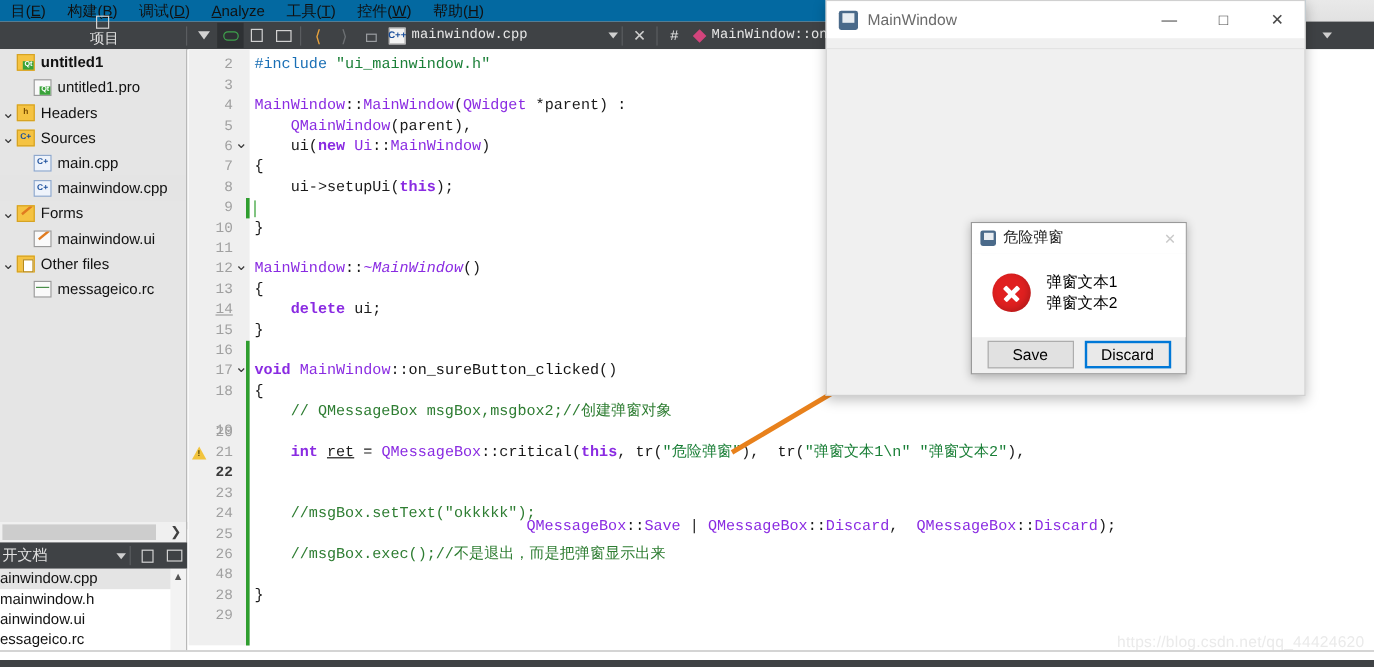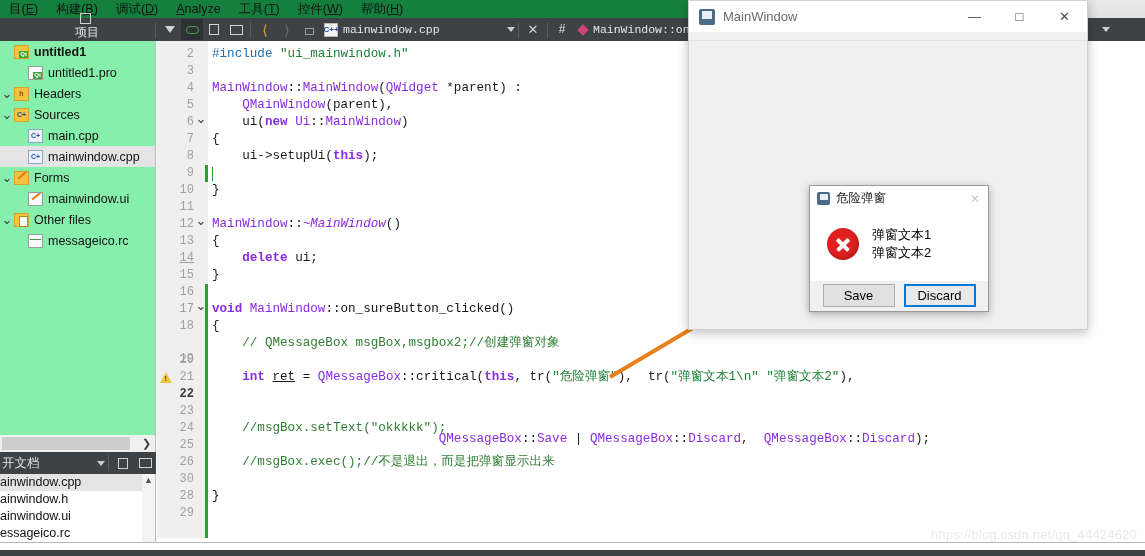--- a/index.html
+++ b/index.html
@@ -8,21 +8,21 @@
     overflow: hidden;
     background: #ffffff;
     font-family: "Liberation Sans", sans-serif;
     font-size: 12px;
   }
   #root { position: relative; width: 1145px; height: 556px; }
 
   
   .menubar {
     position: absolute; left: 0; top: 0; width: 1145px; height: 18px;
-    background: #15803d; color: #111;
+    background: #0369a1; color: #111;
     display: flex; align-items: center;
     font-size: 12.5px;
     white-space: nowrap;
   }
   .menubar .mi { padding: 0 9px; line-height: 18px; }
   .menubar .mi u { text-decoration: underline; }
 
   
   .toolbar {
     position: absolute; left: 0; top: 18px; width: 1145px; height: 23px;
@@ -59,21 +59,21 @@
   .ic-split { width: 10px; height: 11px; border: 1.4px solid #d2d2d2; }
   .ic-mini { width: 13px; height: 10px; border: 1.4px solid #d2d2d2; }
   .ic-lock { width: 9px; height: 7px; border: 1.5px solid #9a9da0; margin-top: 3px; }
   .cppbadge { width: 14px; height: 14px; background: #f3f3f3; border: 1px solid #b9b9b9;
               color: #1b4f9c; font-size: 8px; font-weight: bold; display: flex;
               align-items: center; justify-content: center; }
 
   
   .sidebar {
     position: absolute; left: 0; top: 41px; width: 156px; height: 400px;
-    background: #86efac;
+    background: #e5e5e5;
     border-right: 1px solid #b8b8b8;
     overflow: hidden;
   }
   .tree-row { display: flex; align-items: center; height: 21px; font-size: 12.5px;
               color: #111; white-space: nowrap; }
   .tree-row.sel { background: #e4e4e4; }
   .tw { width: 14px; display:flex; align-items:center; justify-content:center;
         color: #3a3a3a; font-size: 10px; }
   .ticon { width: 15px; height: 14px; margin-right: 5px; flex: none;
            display: flex; align-items: center; justify-content: center;
@@ -362,21 +362,21 @@
       </span>
     <span class="tbtn">
         <span class="ic-mini"></span>
       </span>
   </div>
   <div class="doclist" id="doclist">
     <div class="doc-vscroll">
       <div class="up">▲</div>
     </div>
   <div class="doc-row sel">ainwindow.cpp</div>
-      <div class="doc-row">ainwindow.h</div>
+      <div class="doc-row">mainwindow.h</div>
       <div class="doc-row">ainwindow.ui</div>
       <div class="doc-row">essageico.rc</div>
     </div>
 
   <div class="editor">
     <div class="gutter" id="gutter">
         <div class="lnum" style="top: 5px;">2</div>
         <div class="lnum" style="top: 22px;">3</div>
         <div class="lnum" style="top: 39px;">4</div>
         <div class="lnum" style="top: 56px;">5</div>
@@ -398,21 +398,21 @@
         <div class="lnum" style="top: 277px;">18</div>
         <div class="lnum" style="top: 310px;">19</div>
         <div class="lnum" style="top: 311px;">20</div>
         <div class="lnum" style="top: 328px;">21</div>
         <div class="warnico" style="top: 331px;"></div>
         <div class="lnum cur" style="top: 345px;">22</div>
         <div class="lnum" style="top: 362px;">23</div>
         <div class="lnum" style="top: 379px;">24</div>
         <div class="lnum" style="top: 396px;">25</div>
         <div class="lnum" style="top: 413px;">26</div>
-        <div class="lnum" style="top: 430px;">30</div>
+        <div class="lnum" style="top: 430px;">48</div>
         <div class="lnum" style="top: 447px;">28</div>
         <div class="lnum" style="top: 464px;">29</div>
         <div class="chbar" style="top: 124px; height: 17px;"></div>
         <div class="chbar" style="top: 243px; height: 255px;"></div>
       </div>
     <div class="codearea" id="codearea">
         <div class="code-line" style="top: 5px; left: 4px;"><span class="pre">#include</span> <span class="st">"ui_mainwindow.h"</span></div>
         <div class="code-line" style="top: 22px; left: 4px;"></div>
         <div class="code-line" style="top: 39px; left: 4px;"><span class="cls">MainWindow</span>::<span class="cls">MainWindow</span>(<span class="cls">QWidget</span> *parent) :</div>
         <div class="code-line" style="top: 56px; left: 4px;">    <span class="cls">QMainWindow</span>(parent),</div>

